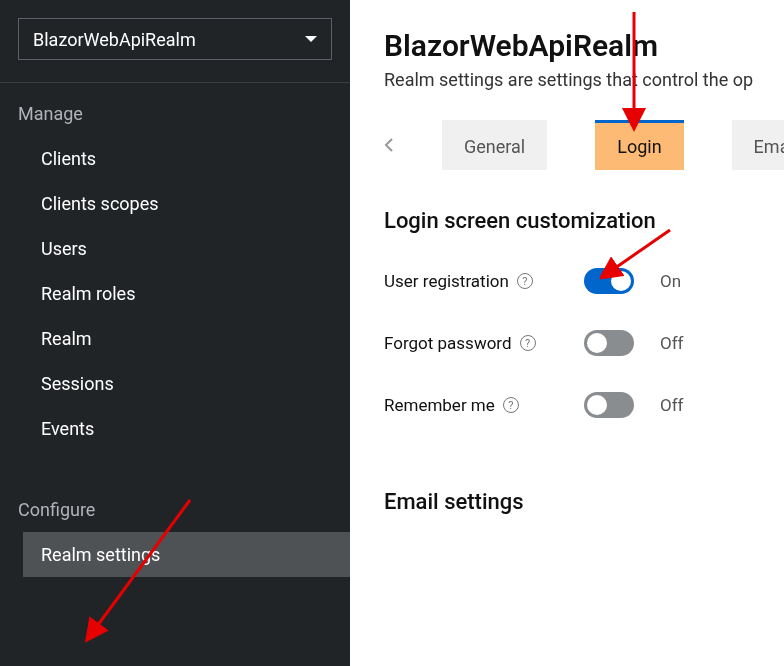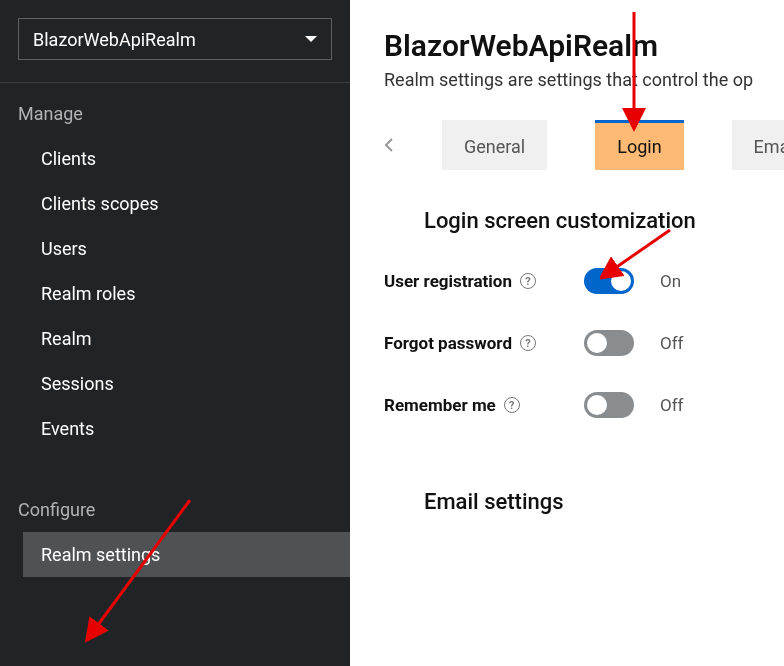--- a/index.html
+++ b/index.html
@@ -47,29 +47,29 @@
   .tab {
     background: #f0f0f0; color: #555; font-size: 18px;
     display: flex; align-items: center; justify-content: center;
     padding: 0 22px; cursor: pointer; border-top: 3px solid transparent;
   }
   .tab.active {
     background: #fdba74; color: #111; border-top: 3px solid #0066cc;
   }
 
   .section-title {
-    font-size: 22px; font-weight: 500; color: #111; margin-top: 38px; margin-bottom: 24px; margin-left: 40px;
+    font-size: 22px; font-weight: 500; color: #111; margin-top: 38px; margin-bottom: 24px;
   }
   .section-title.second { margin-top: 60px; }
 
   .setting-row {
     display: flex; align-items: center; height: 48px; margin-bottom: 14px;
   }
   .setting-label {
-    width: 200px; font-size: 17px; font-weight: 700; color: #111;
+    width: 200px; font-size: 17px; font-weight: 400; color: #111;
     display: flex; align-items: center; gap: 8px;
   }
   .help-icon {
     width: 16px; height: 16px; border: 1.5px solid #777; border-radius: 50%;
     display: inline-flex; align-items:center; justify-content:center;
     font-size: 11px; color:#777; cursor: pointer; line-height:1;
   }
   .toggle {
     width: 50px; height: 26px; border-radius: 13px; position: relative; cursor: pointer;
     flex: none;

